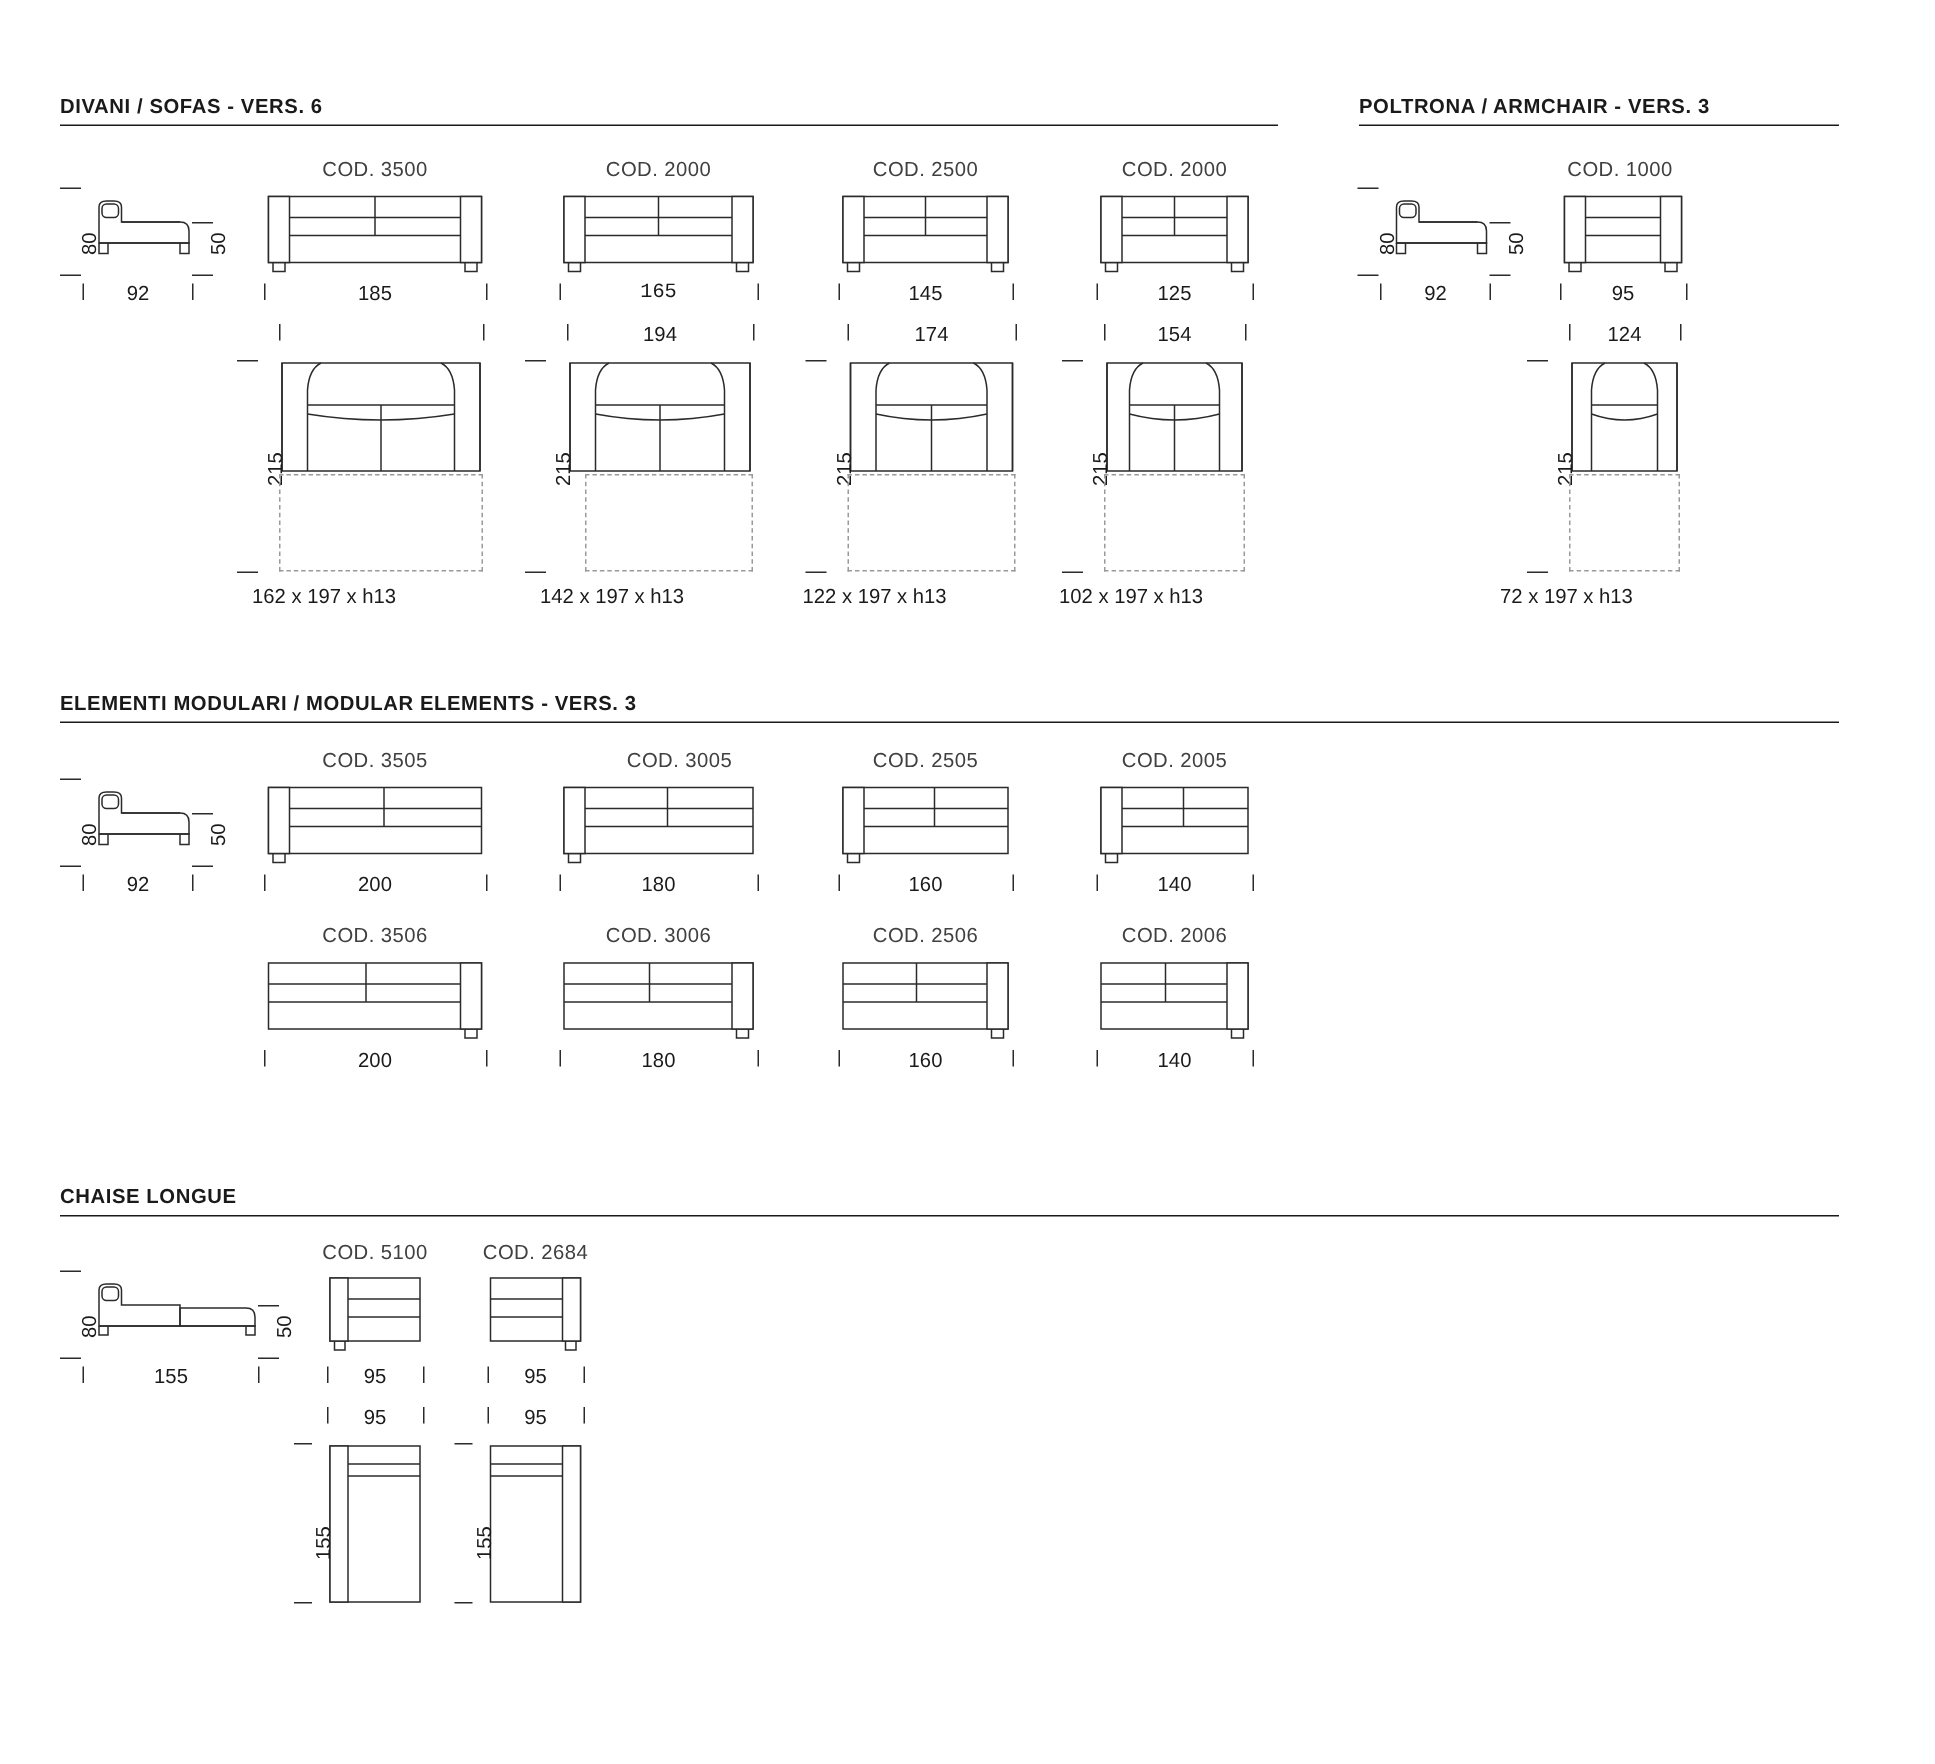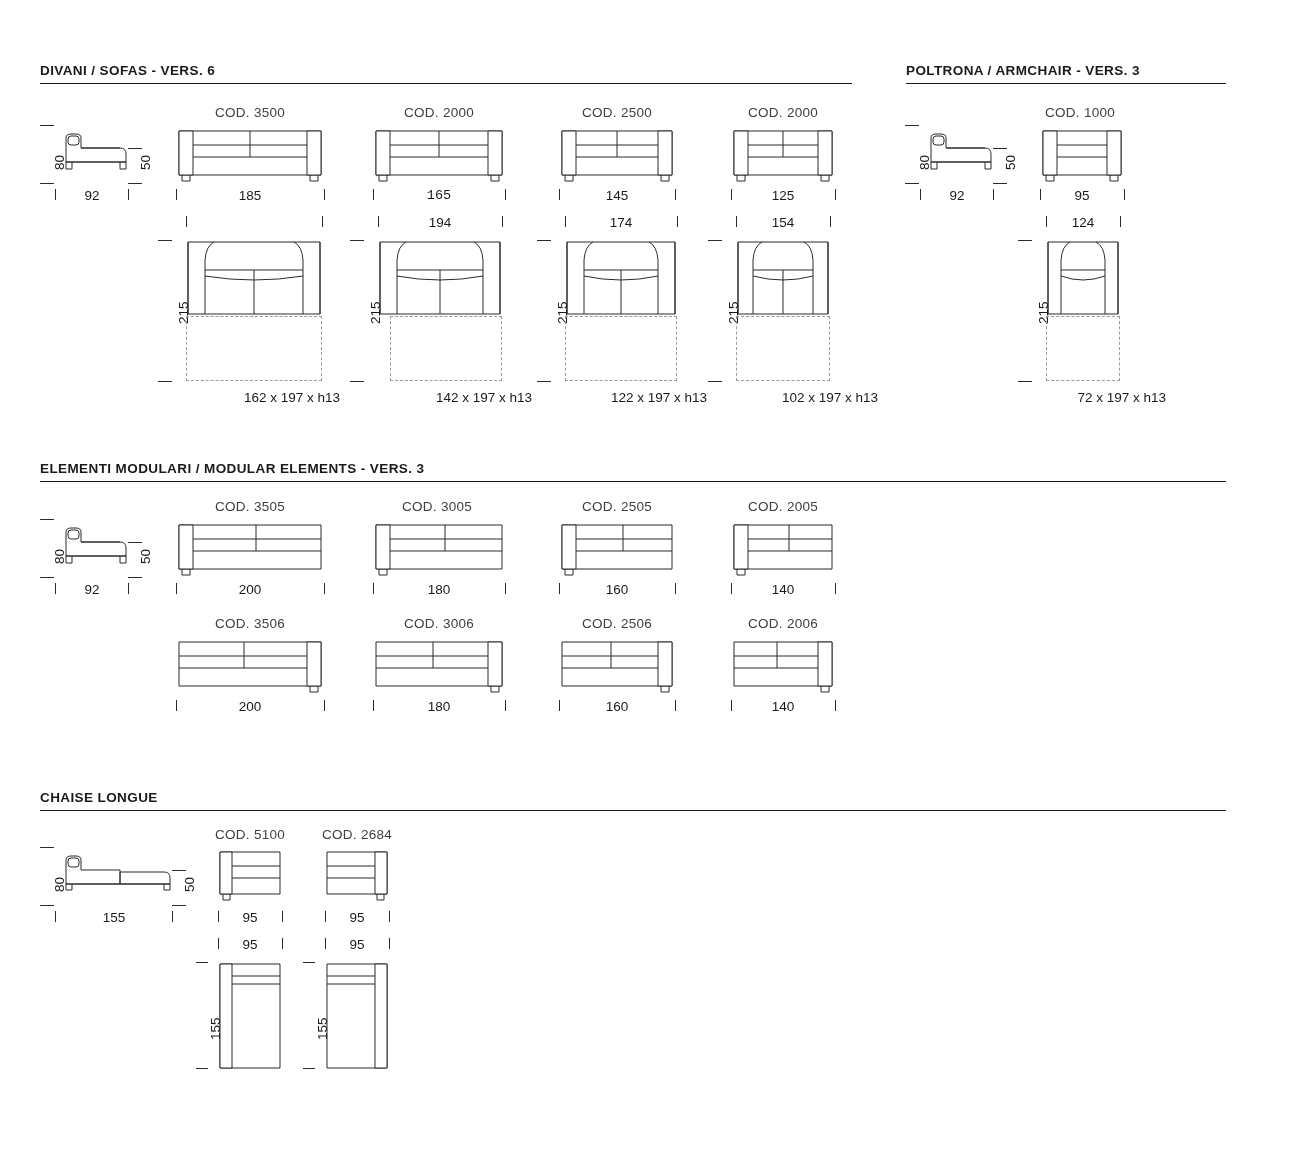--- a/index.html
+++ b/index.html
@@ -51,21 +51,21 @@
     font-size: 13.5px;
     white-space: nowrap;
     color: #1a1a1a;
     transform: rotate(-90deg);
     transform-origin: left top;
   }
   .note {
     position: absolute;
     font-size: 13.5px;
     white-space: nowrap;
-    text-align: right;
+    text-align: left;
     color: #1a1a1a;
   }
   .hline {
     position: absolute;
     border-top: 1px solid #2b2b2b;
     height: 0;
   }
   .tick {
     position: absolute;
     border-left: 1px solid #2b2b2b;
@@ -332,21 +332,21 @@
     <rect class="fillw" x="3" y="3" width="14" height="44"></rect>
     <line x1="17" y1="17" x2="145" y2="17"></line>
     <line x1="17" y1="29" x2="145" y2="29"></line>
     <line x1="80" y1="3" x2="80" y2="29"></line>
     <path d="M6 47 L6 53 L14 53 L14 47"></path>
   </svg>
   <div class="tick" style="left:176px; top:583px;"></div>
   <div class="tick" style="left:324px; top:583px;"></div>
   <div class="dim" style="left:180px; top:582px; width:140px;">200</div>
 
-  <div class="code-label" style="left:371px; top:499px; width:132px;">COD. 3005</div>
+  <div class="code-label" style="left:387px; top:499px; width:132px;">COD. 3005</div>
   <svg class="fig" style="left:373px; top:522px;" width="132" height="58" viewBox="0 0 132 58">
     <rect class="fillw" x="3" y="3" width="126" height="44"></rect>
     <rect class="fillw" x="3" y="3" width="14" height="44"></rect>
     <line x1="17" y1="17" x2="129" y2="17"></line>
     <line x1="17" y1="29" x2="129" y2="29"></line>
     <line x1="72" y1="3" x2="72" y2="29"></line>
     <path d="M6 47 L6 53 L14 53 L14 47"></path>
   </svg>
   <div class="tick" style="left:373px; top:583px;"></div>
   <div class="tick" style="left:505px; top:583px;"></div>

